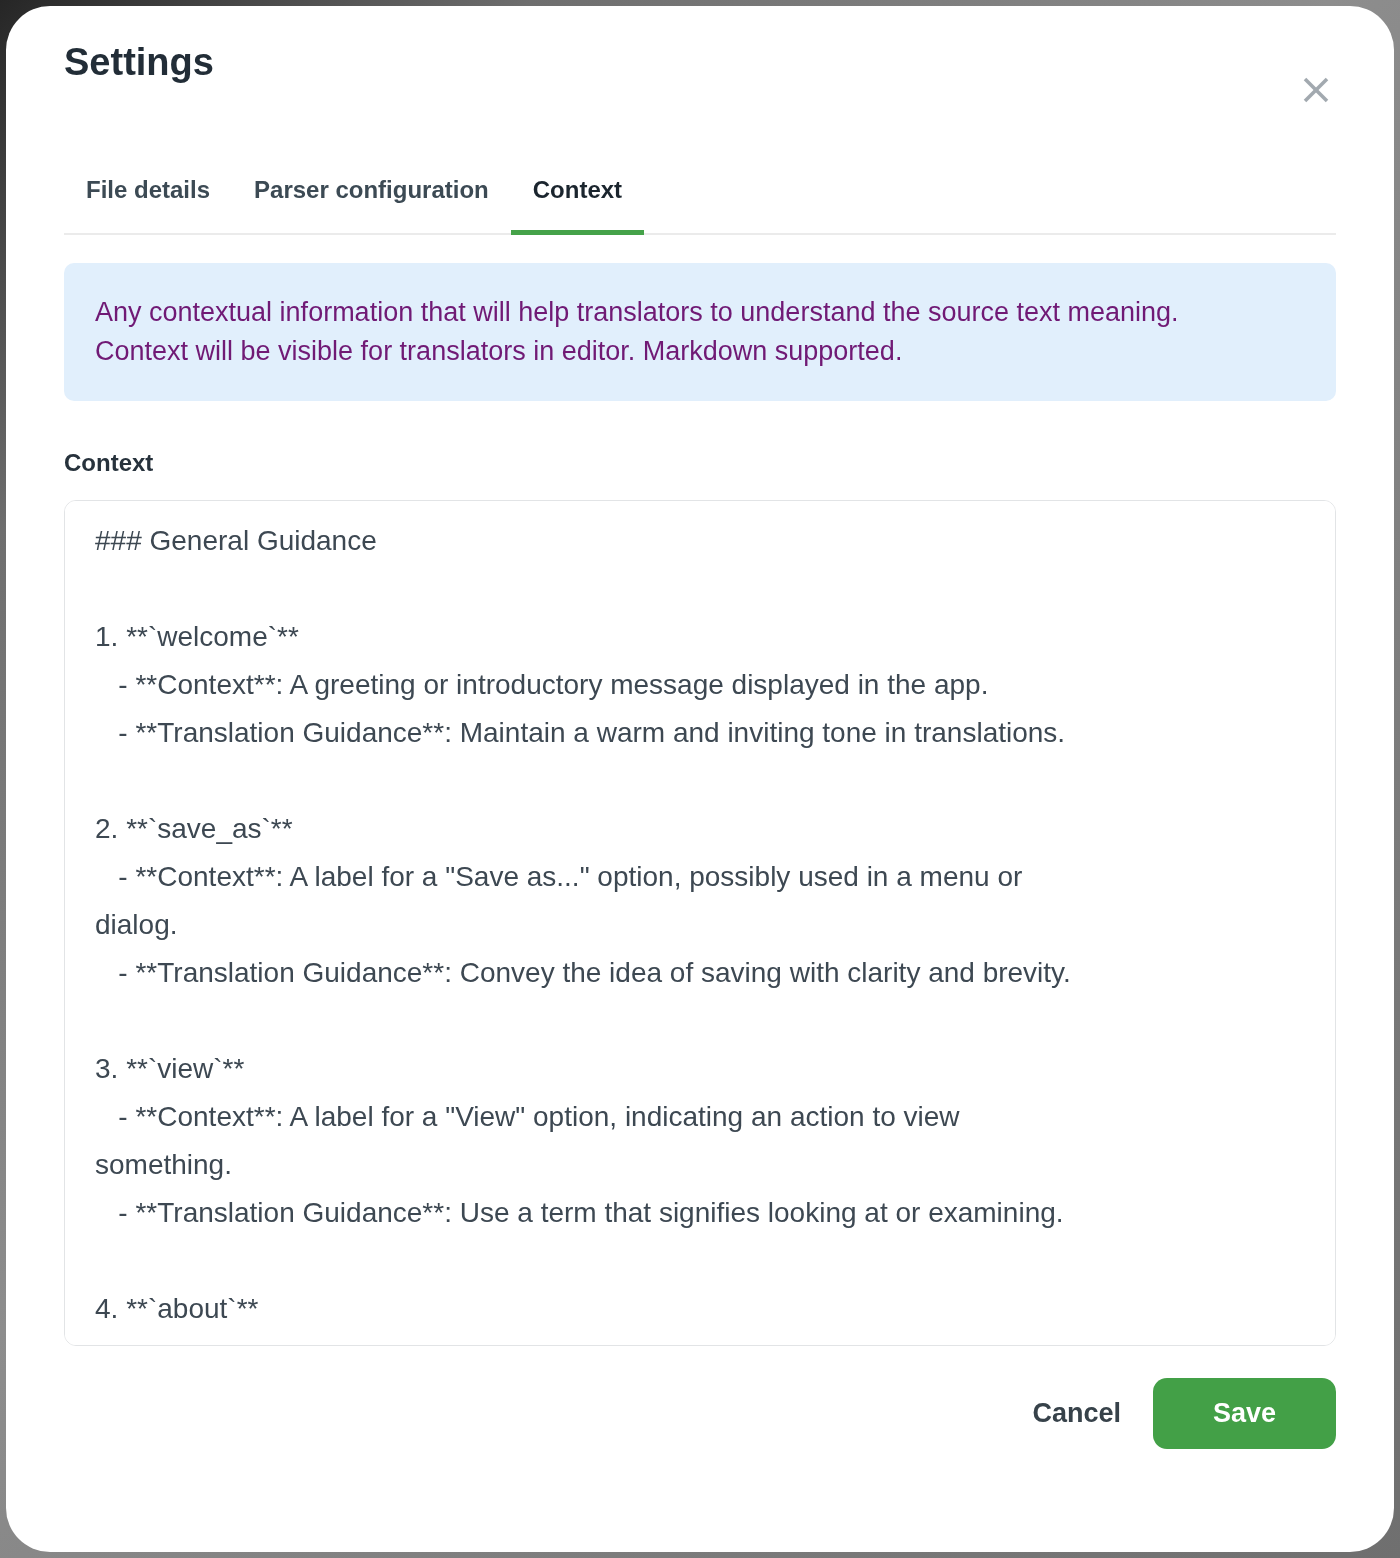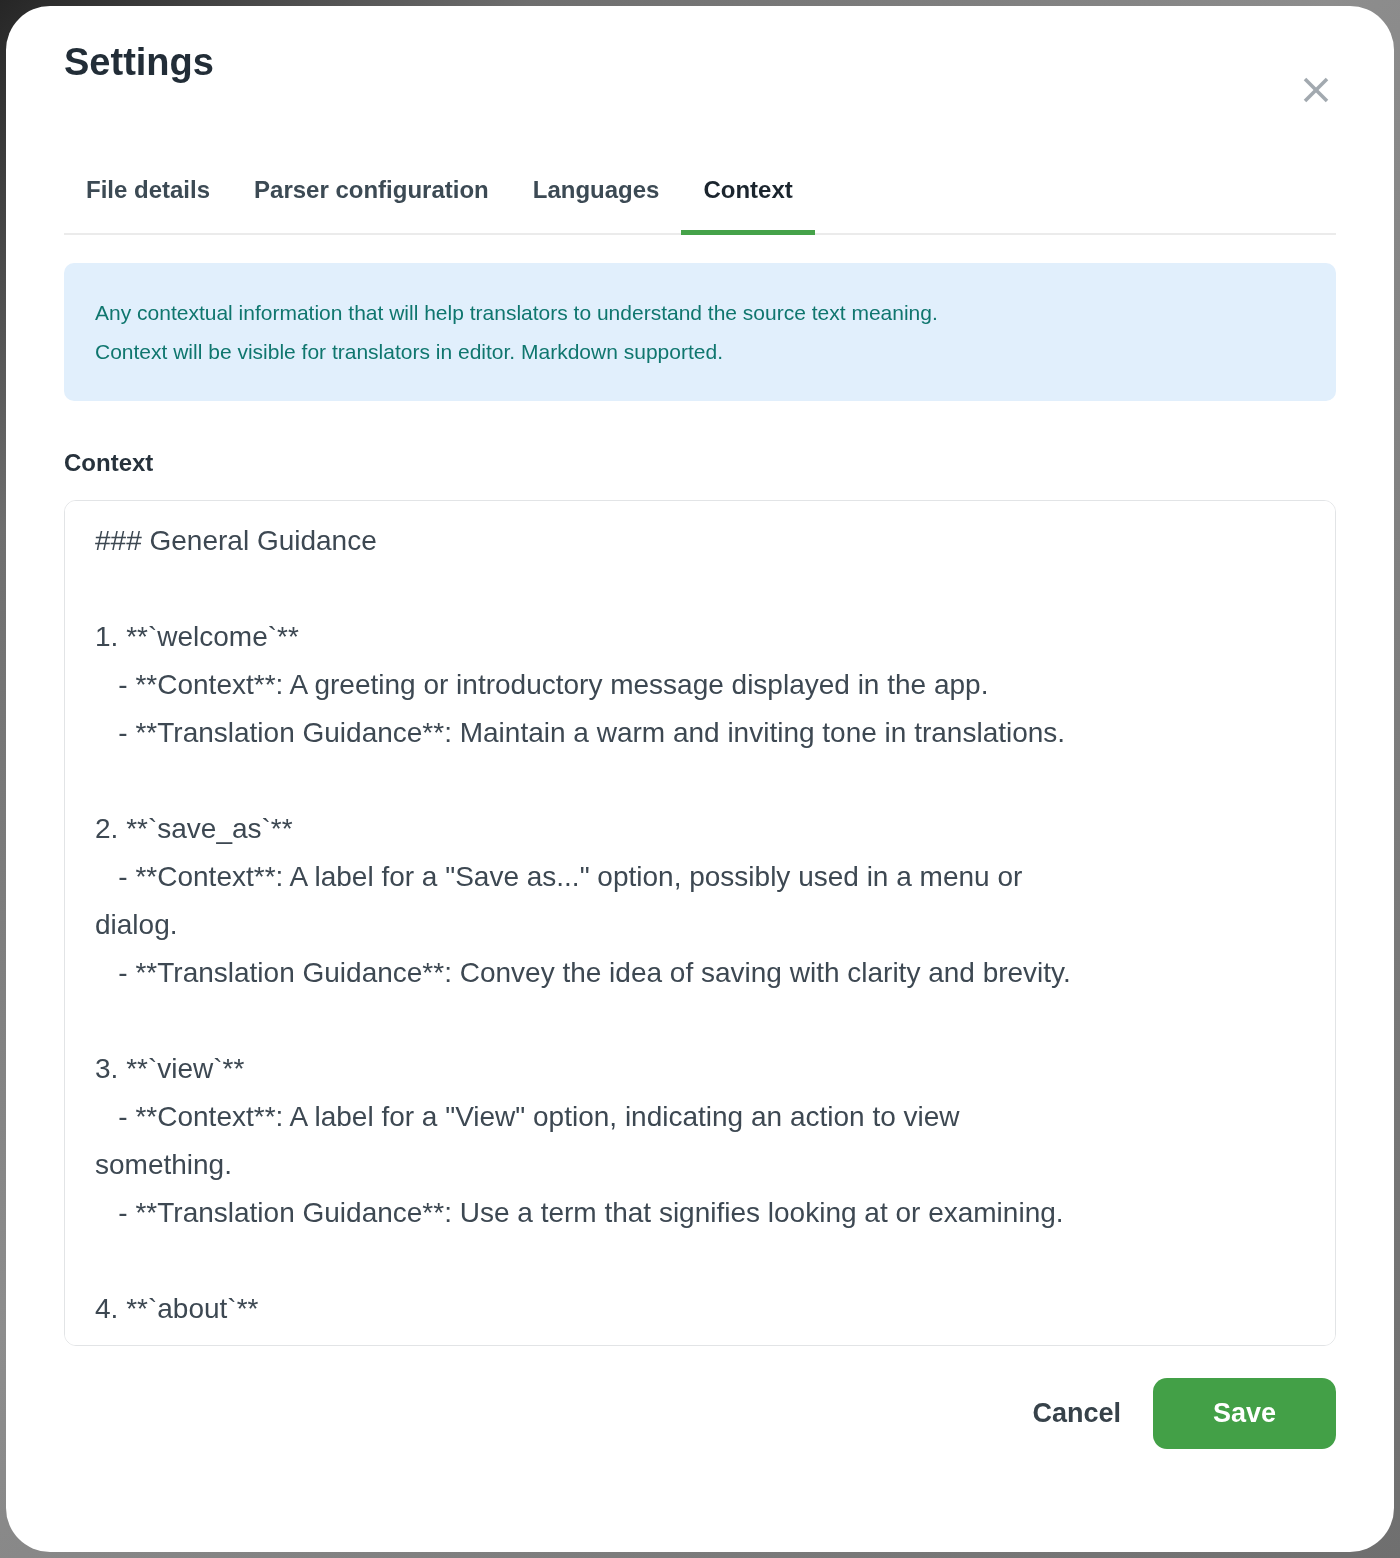--- a/index.html
+++ b/index.html
@@ -61,22 +61,22 @@
     color: #1b252e;
     border-bottom-color: #45a249;
   }
   .banner {
     margin-top: 28px;
     background: #e1effc;
     border-radius: 10px;
     padding: 30px 31px;
   }
   .banner-text {
-    color: #0f766e;
-    font-size: 21px;
+    color: #701a75;
+    font-size: 27px;
     line-height: 39px;
     white-space: pre-line;
   }
   .field-label {
     margin-top: 46px;
     font-size: 24px;
     line-height: 32px;
     font-weight: 600;
     color: #27323c;
   }
@@ -137,21 +137,20 @@
       <line x1="8" y1="8" x2="30" y2="30" stroke="#a2a9af" stroke-width="3.6"></line>
       <line x1="30" y1="8" x2="8" y2="30" stroke="#a2a9af" stroke-width="3.6"></line>
     </svg>
   </button>
 
   <h1 class="modal-title">Settings</h1>
 
   <div class="tabs">
     <button class="tab">File details</button>
     <button class="tab">Parser configuration</button>
-    <button class="tab">Languages</button>
     <button class="tab active">Context</button>
   </div>
 
   <div class="banner">
     <div class="banner-text">Any contextual information that will help translators to understand the source text meaning.
 Context will be visible for translators in editor. Markdown supported.</div>
   </div>
 
   <div class="field-label">Context</div>
 

